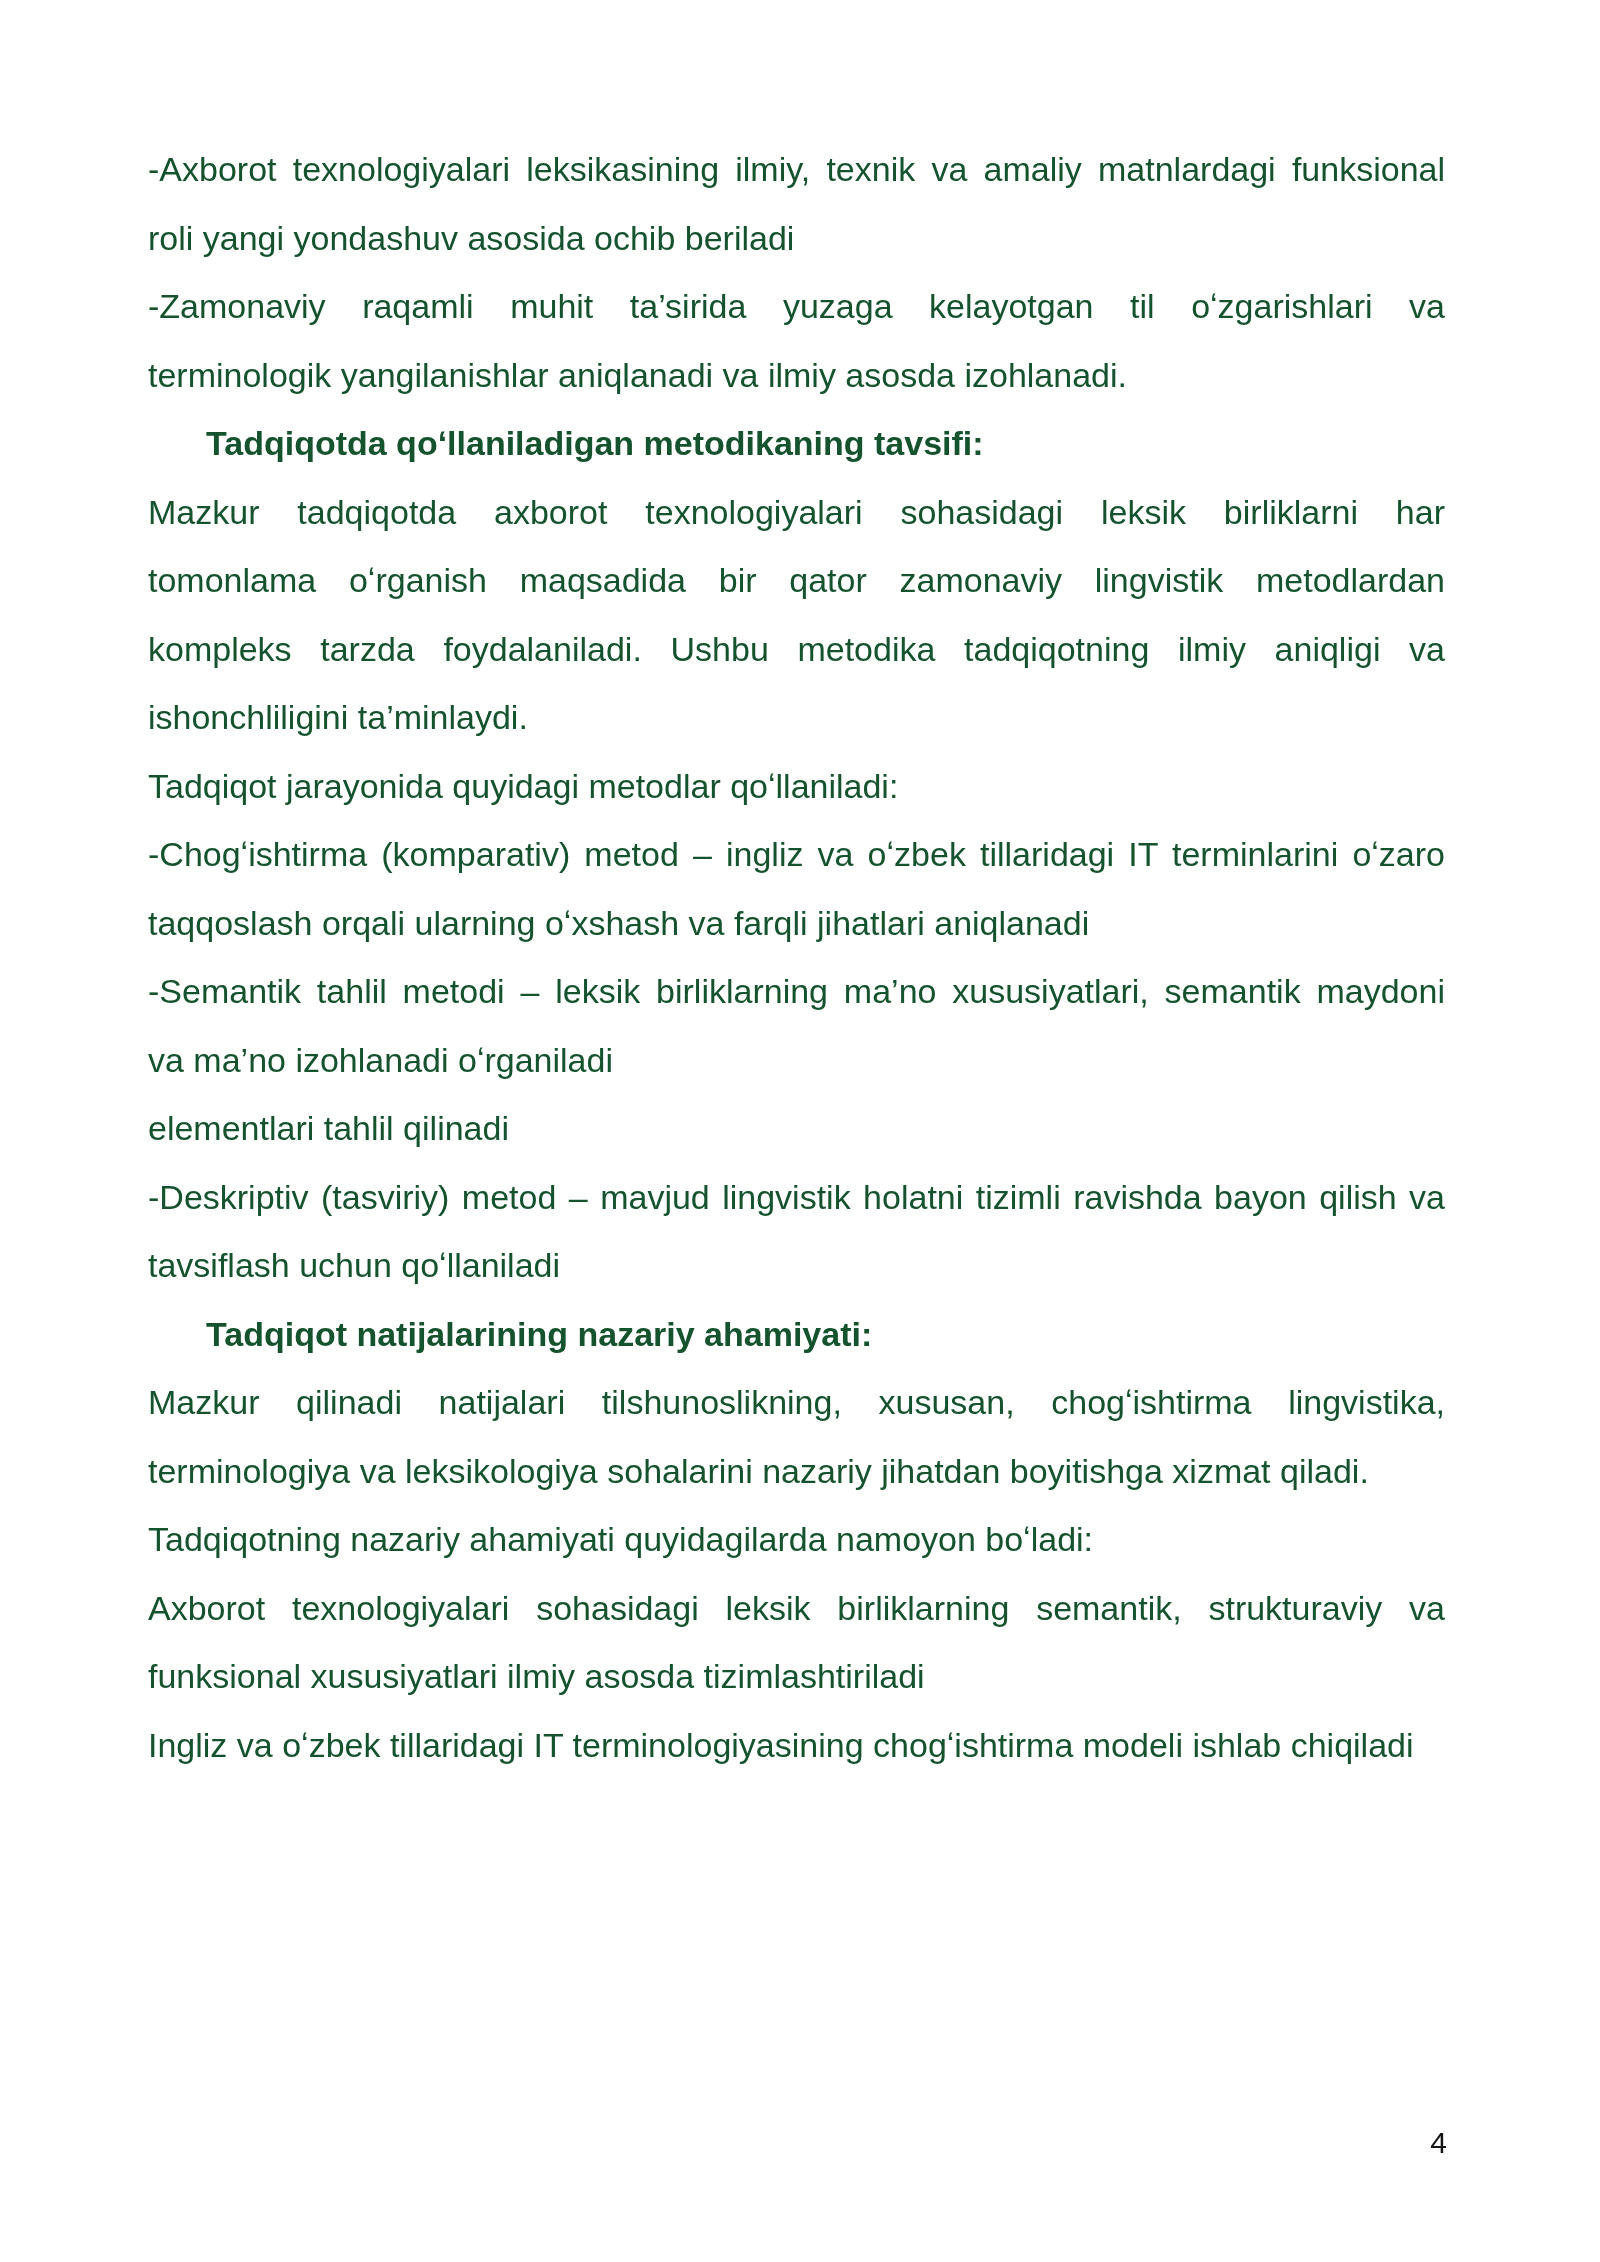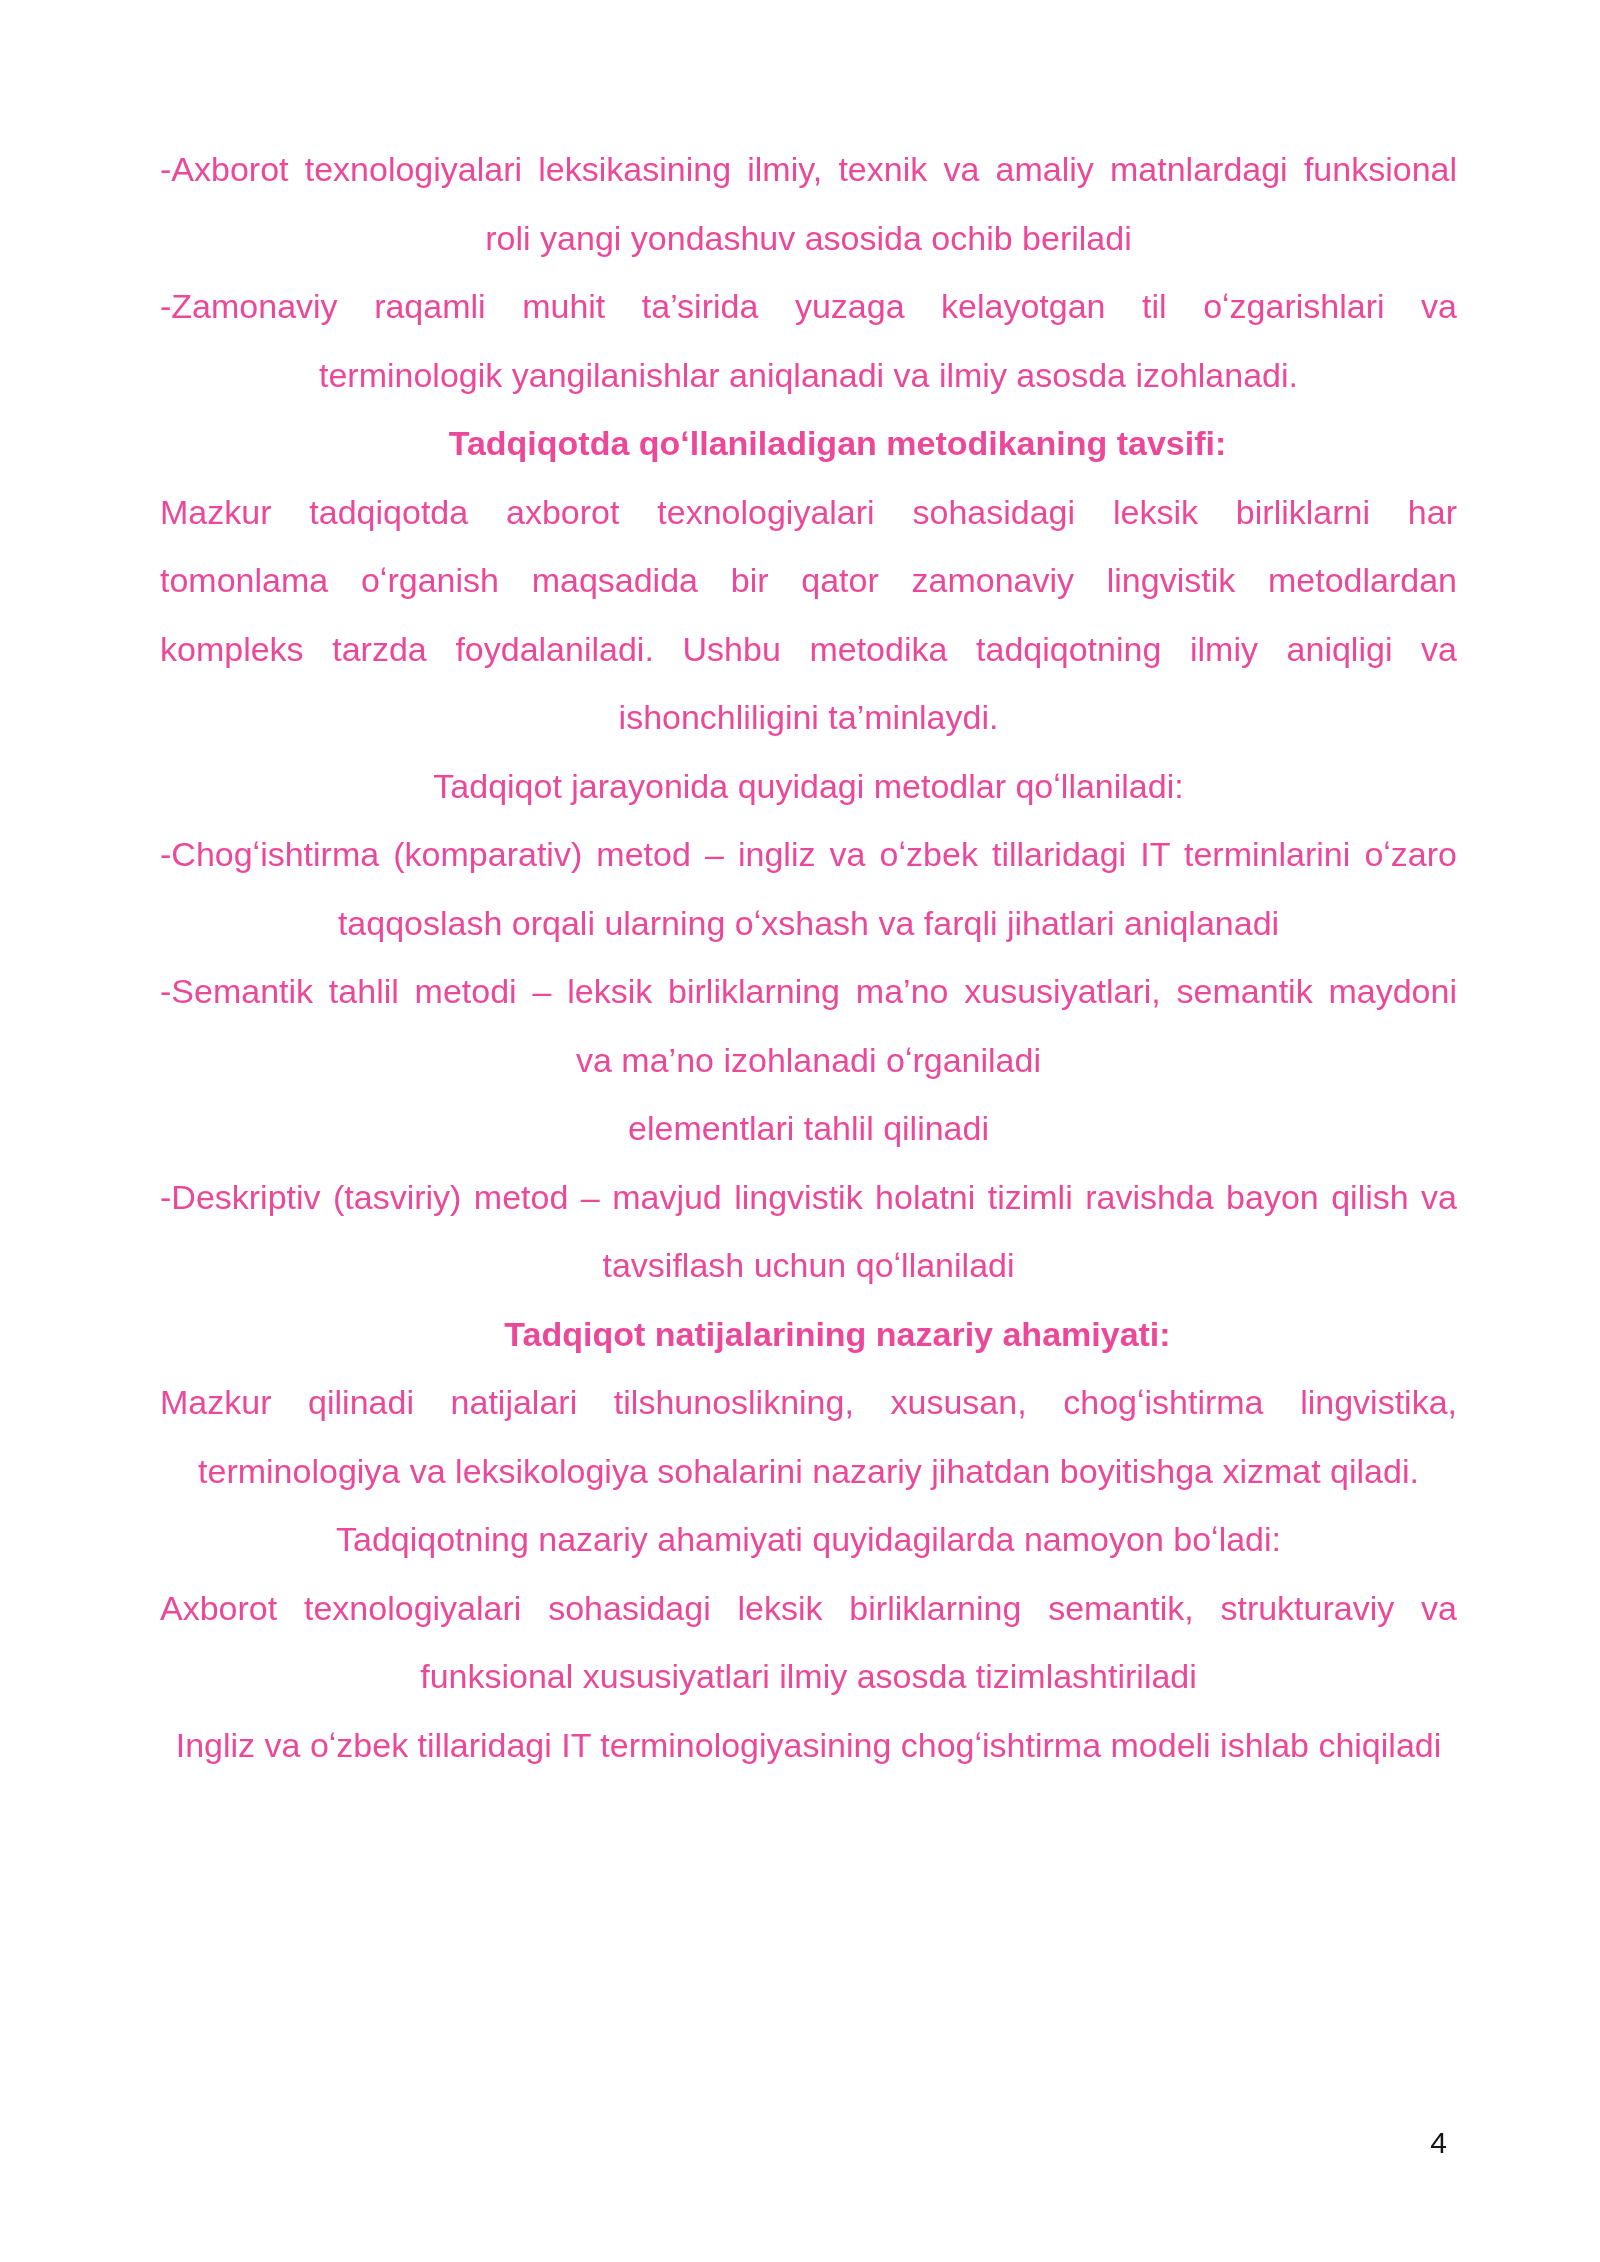--- a/index.html
+++ b/index.html
@@ -14,30 +14,30 @@
     font-family: "Liberation Sans", sans-serif;
     overflow: hidden;
   }
   .page {
     position: absolute;
     inset: 0;
     background: #ffffff;
   }
   .text-block {
     position: absolute;
-    left: 160px;
+    left: 148px;
     top: 135px;
     width: 1297px;
     font-size: 34px;
-    color: #ec4899;
+    color: #14532d;
   }
   .line {
     height: 68.5px;
     line-height: 68.5px;
-    text-align: center;
+    text-align: left;
     white-space: nowrap;
   }
   .line.fill {
     white-space: normal;
     text-align: justify;
     text-align-last: justify;
     text-justify: inter-word;
   }
   .line.heading {
     font-weight: bold;

